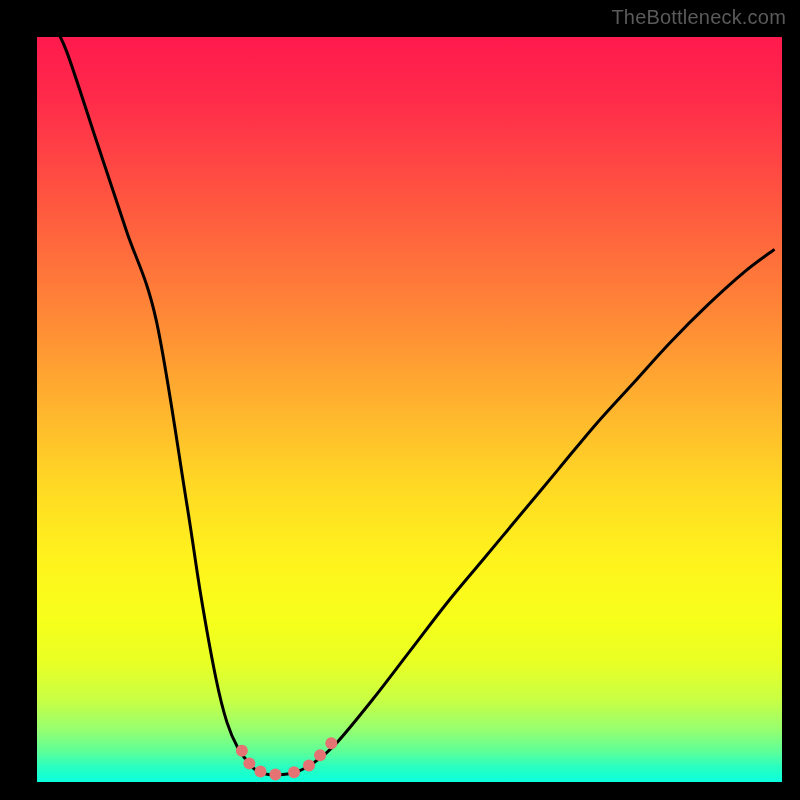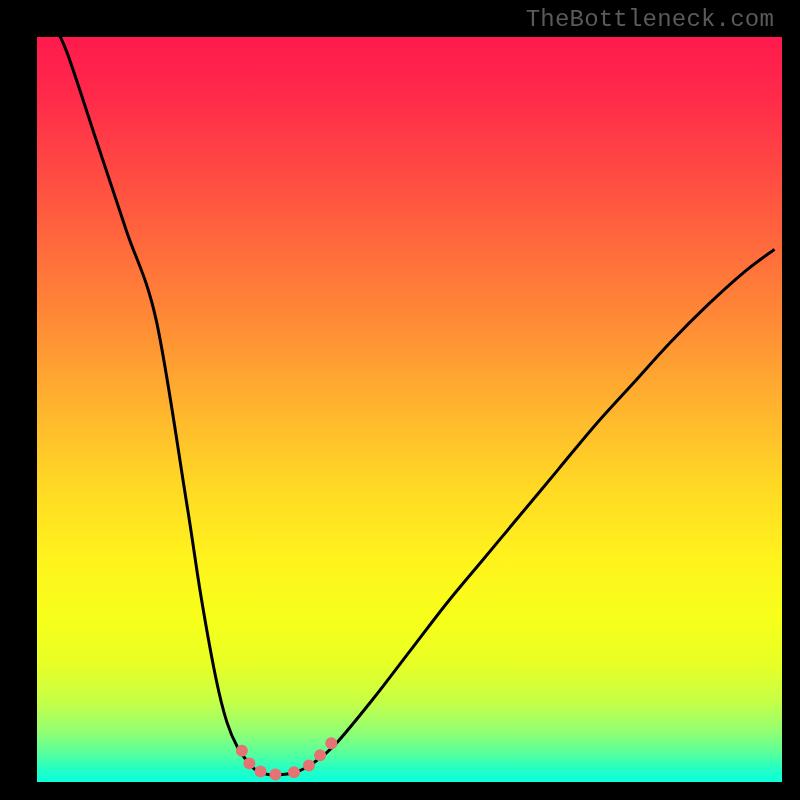--- a/index.html
+++ b/index.html
@@ -43,23 +43,23 @@
   svg.curve {
     position: absolute;
     left: 0;
     top: 0;
     width: 745px;
     height: 745px;
   }
   .watermark {
     position: absolute;
     top: 6px;
-    right: 26px;
-    font-family: Liberation Mono, monospace;
-    font-size: 24px;
+    right: 14px;
+    font-family: Liberation Sans, sans-serif;
+    font-size: 20px;
     color: #5a5a5a;
     letter-spacing: 0.2px;
     user-select: none;
   }
 </style>
 </head>
 <body>
 
 <div class="frame">
   <div class="watermark">TheBottleneck.com</div>

